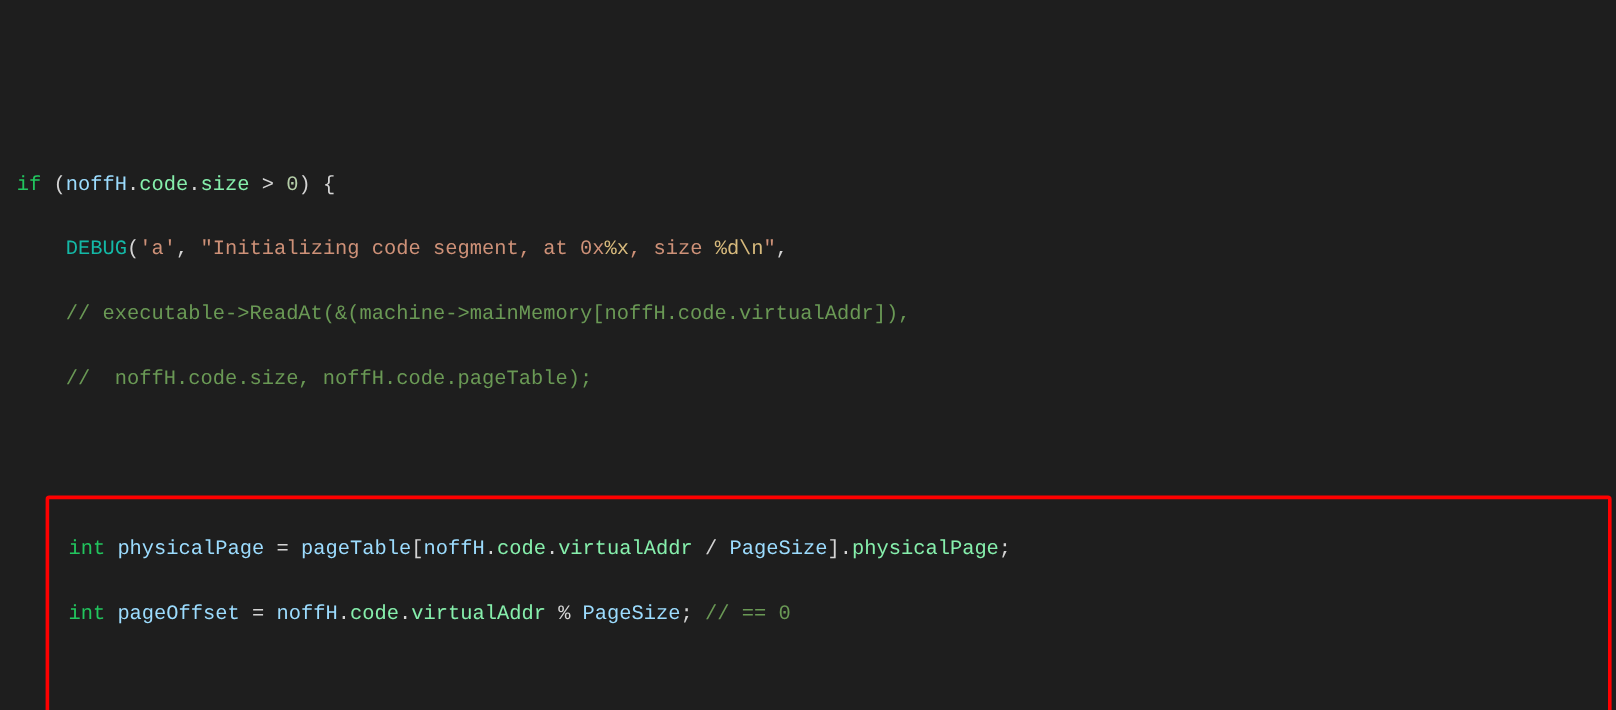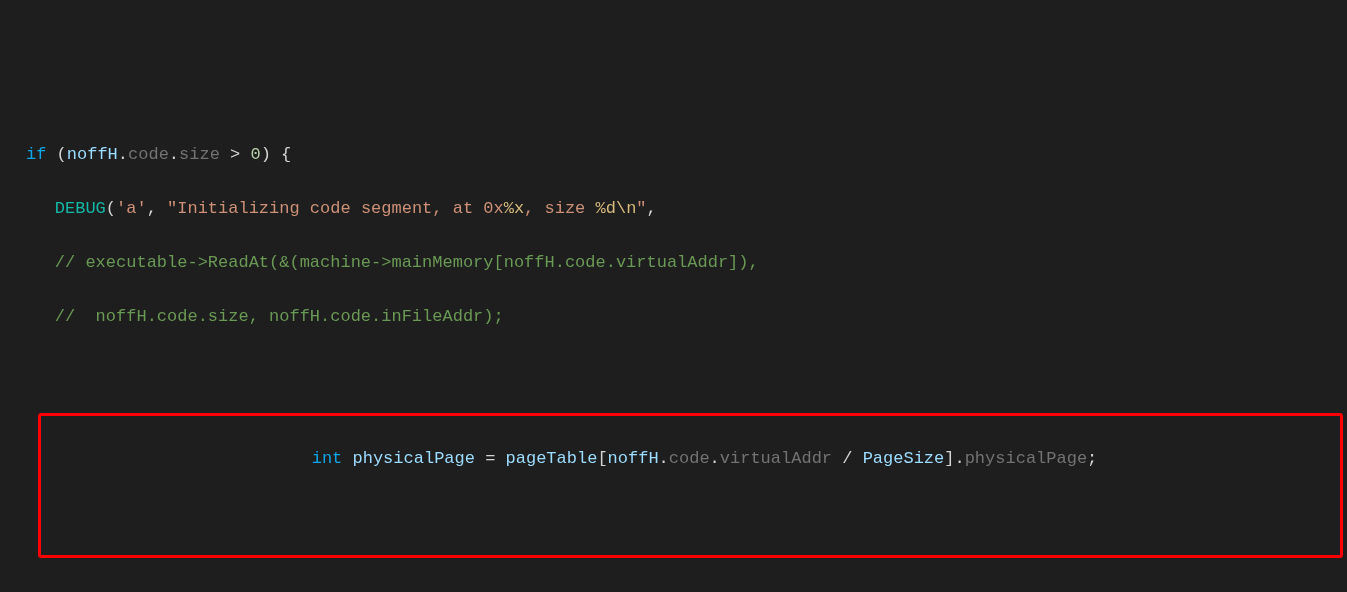--- a/index.html
+++ b/index.html
@@ -9,49 +9,50 @@
     font-size: 17px;
     line-height: 27px;
     color: #d4d4d4;
     padding: 6px 0;
     white-space: pre;
     overflow: hidden;
     width: 1347px;
     height: 592px;
   }
   .code-line { padding-left: 14px; }
-  .kw   { color: #0ea5e9; margin-left: 12px; }         
+  .kw   { color: #22c55e; }         
   .num  { color: #b5cea8; }         
   .str  { color: #ce9178; }         
   .cmt  { color: #6a9955; }         
   .fn   { color: #14b8a6; }         
   .var  { color: #9cdcfe; }         
-  .mbr  { color: #737373; }
+  .mbr  { color: #86efac; }
   .esc  { color: #d7ba7d; }
   .redbox {
     border: 3px solid #ff0000;
     border-radius: 3px;
     margin: 2px 4px 2px 38px;
     padding: 2px 0 2px 0;
   }
-  .redbox .code-line { padding-left: 16px; text-align: center; }
+  .redbox .code-line { padding-left: 16px; }
 </style>
 </head>
 <body>
 
 
 
 <div>
 <div class="code-line"><span class="kw">if</span> (<span class="var">noffH</span>.<span class="mbr">code</span>.<span class="mbr">size</span> &gt; <span class="num">0</span>) {</div>
 <div class="code-line">    <span class="fn">DEBUG</span>(<span class="str">'a'</span>, <span class="str">"Initializing code segment, at 0x<span class="esc">%x</span>, size <span class="esc">%d\n</span>"</span>,</div>
 <div class="code-line">    <span class="cmt">// executable-&gt;ReadAt(&amp;(machine-&gt;mainMemory[noffH.code.virtualAddr]),</span></div>
-<div class="code-line">    <span class="cmt">//  noffH.code.size, noffH.code.inFileAddr);</span></div>
+<div class="code-line">    <span class="cmt">//  noffH.code.size, noffH.code.pageTable);</span></div>
 <div class="code-line"> </div>
 <div class="redbox">
 <div class="code-line"><span class="kw">int</span> <span class="var">physicalPage</span> = <span class="var">pageTable</span>[<span class="var">noffH</span>.<span class="mbr">code</span>.<span class="mbr">virtualAddr</span> / <span class="var">PageSize</span>].<span class="mbr">physicalPage</span>;</div>
+<div class="code-line"><span class="kw">int</span> <span class="var">pageOffset</span> = <span class="var">noffH</span>.<span class="mbr">code</span>.<span class="mbr">virtualAddr</span> % <span class="var">PageSize</span>; <span class="cmt">// == 0</span></div>
 
 
 </div>
 
 
 
 
 
 
 

